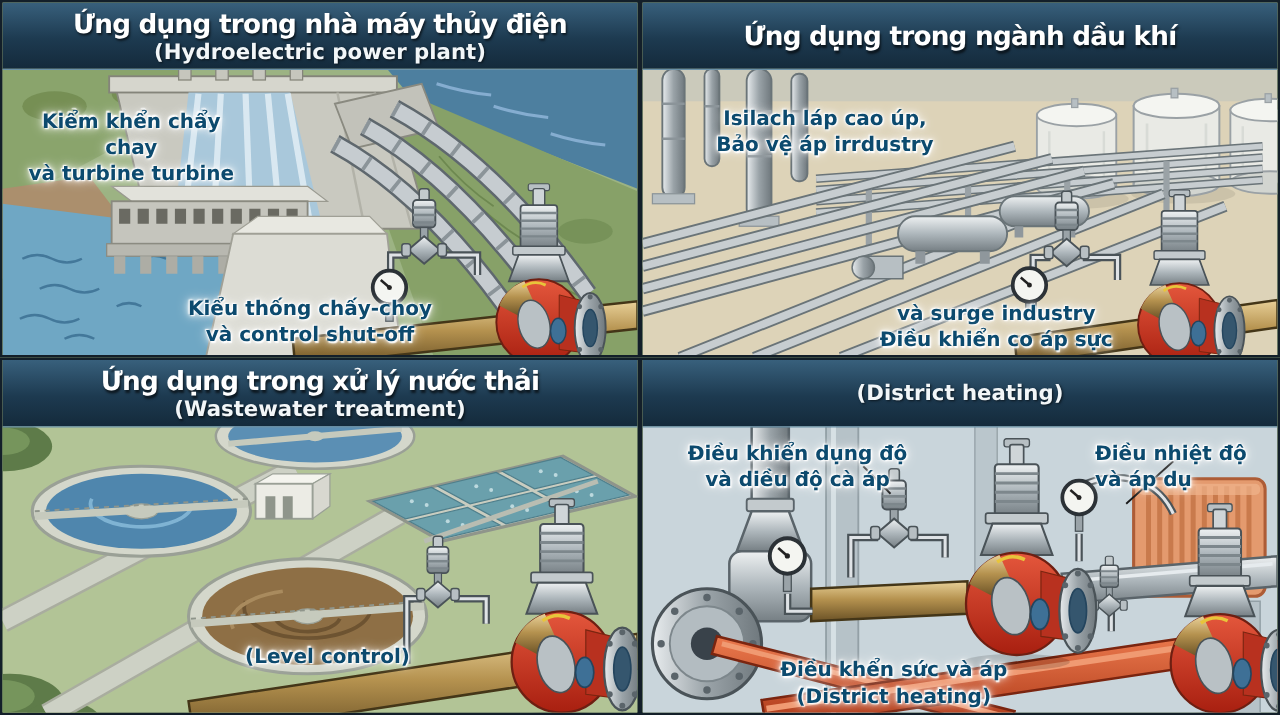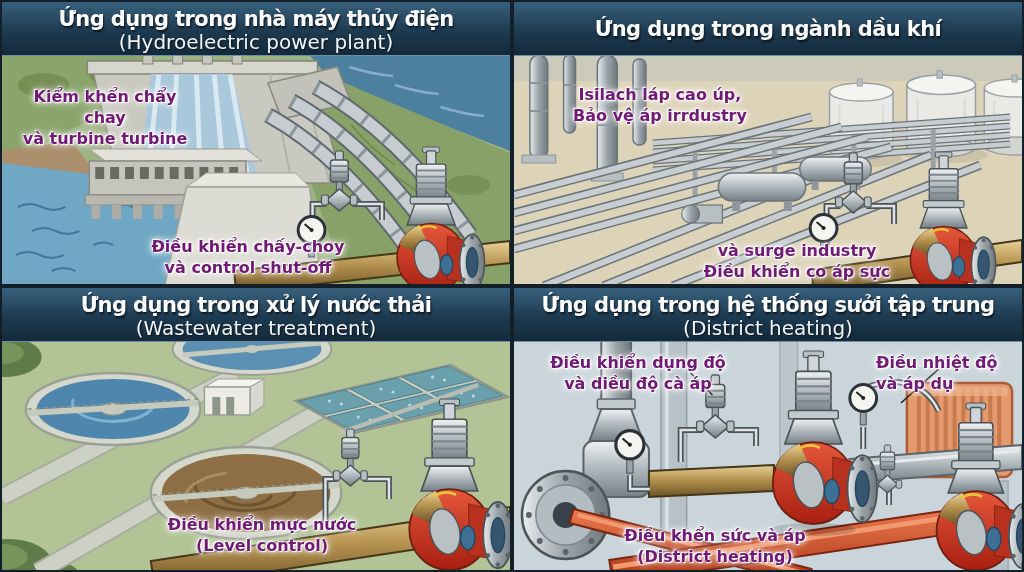--- a/index.html
+++ b/index.html
@@ -5,25 +5,25 @@
   html,body{margin:0;padding:0;background:#131f29;}
   .canvas{width:1024px;height:572px;background:#131f29;display:grid;
     grid-template-columns:512px 512px;grid-template-rows:286px 286px;
     font-family:"DejaVu Sans","Liberation Sans",sans-serif;position:relative;overflow:hidden;}
   .panel{position:relative;overflow:hidden;border:2px solid #131f29;box-sizing:border-box;background:#9cb383;}
   .titlebar{height:53px;background:linear-gradient(180deg,#38607c 0%,#1d3a50 55%,#142a3b 100%);
     display:flex;flex-direction:column;align-items:center;justify-content:center;
     border-bottom:1px solid #6b91a8;position:relative;z-index:5;}
   .t1{font-size:21px;font-weight:bold;color:#ffffff;letter-spacing:-0.6px;line-height:26px;
     text-shadow:1px 2px 2px rgba(0,0,0,.65);white-space:nowrap;}
-  .t2{font-size:20px;font-weight:normal;color:#f2f6f8;line-height:20px;
+  .t2{font-size:17px;font-weight:bold;color:#f2f6f8;line-height:20px;
     text-shadow:1px 1px 2px rgba(0,0,0,.6);white-space:nowrap;}
   .scene{position:absolute;left:0;top:53px;width:508px;height:231px;}
   .scene svg{display:block;width:100%;height:100%;}
-  .lbl{position:absolute;z-index:6;text-align:center;font-size:16px;line-height:21px;font-weight:bold;color:#701a75;
+  .lbl{position:absolute;z-index:6;text-align:center;font-size:16px;line-height:21px;font-weight:bold;color:#0c4a6e;
     text-shadow:0 0 3px #fff,0 0 6px #fff,0 0 10px #fff,1px 1px 1px #fff,-1px -1px 1px #fff;}
   .lbl.left{text-align:left;}
 </style>
 </head>
 <body>
 
 <svg width="0" height="0" style="position:absolute" aria-hidden="true">
   <defs>
     <linearGradient id="gSteelV" x1="0" y1="0" x2="0" y2="1">
       <stop offset="0" stop-color="#eef1f2"></stop>
@@ -192,21 +192,21 @@
         <use href="#gauge" transform="translate(296,160)"></use>
         <use href="#regvalve" transform="translate(322,96)"></use>
         <use href="#cutvalve" transform="translate(374,92) scale(0.78)"></use>
       </svg>
     </div>
     <div class="lbl" style="left:8px;top:84px;width:190px;">
       <div>Kiểm khển chẩy chay</div>
       <div>và turbine turbine</div>
     </div>
     <div class="lbl" style="left:148px;top:234px;width:196px;">
-      <div>Điều khiển chấy-choy</div>
+      <div>Kiểu thống chấy-choy</div>
       <div>và control shut-off</div>
     </div>
   </div>
 
   <div class="panel">
     <div class="titlebar">
       <div class="t1">Ứng dụng trong ngành dầu khí</div>
     </div>
     <div class="scene">
       <svg viewBox="0 0 512 231" preserveAspectRatio="none">
@@ -352,28 +352,26 @@
         </g>
         <g>
           <path d="M338,138 h-12 v52 M364,138 h26 v20" stroke="#4a5358" stroke-width="6" fill="none"></path>
           <path d="M338,138 h-12 v52 M364,138 h26 v20" stroke="#dfe3e6" stroke-width="2.5" fill="none"></path>
         </g>
         <use href="#regvalve" transform="translate(334,88) scale(0.95)"></use>
         <use href="#cutvalve" transform="translate(382,58) scale(0.92)"></use>
       </svg>
     </div>
     <div class="lbl" style="left:160px;top:226px;width:200px;">
-      <div>Điều khiển mực nước</div>
       <div>(Level control)</div>
     </div>
   </div>
 
   <div class="panel">
     <div class="titlebar">
-      <div class="t1">Ứng dụng trong hệ thống sưởi tập trung</div>
       <div class="t2">(District heating)</div>
     </div>
     <div class="scene">
       <svg viewBox="0 0 512 231" preserveAspectRatio="none">
         <rect width="512" height="231" fill="#c9d5db"></rect>
         <g>
           <rect x="148" y="0" width="26" height="231" fill="#b6c2c8" stroke="#93a0a6" stroke-width="1.5"></rect>
           <path d="M154,0 V231" stroke="#d6e0e4" stroke-width="4"></path>
           <rect x="268" y="0" width="18" height="120" fill="#bac6cc" stroke="#9aa6ac" stroke-width="1.2"></rect>
           <rect x="478" y="140" width="20" height="91" fill="#b6c2c8" stroke="#93a0a6" stroke-width="1.2"></rect>

